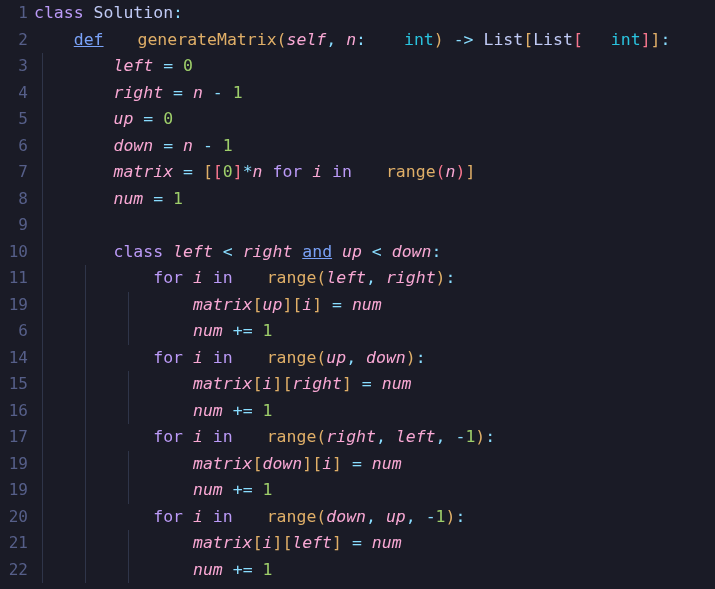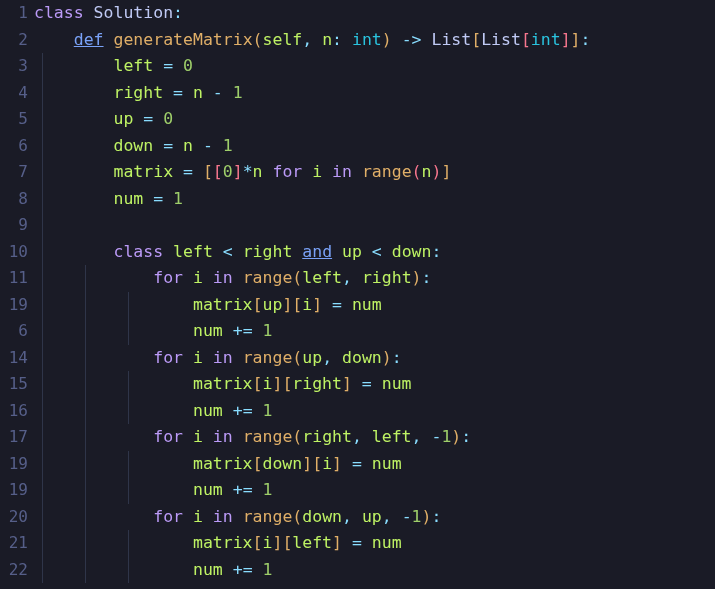--- a/index.html
+++ b/index.html
@@ -27,24 +27,24 @@
     position:absolute;left:0;top:0;width:28px;
     text-align:right;
     color:#565f89;
     font-size:16px;
   }
   .code{position:absolute;left:34px;top:0;}
 
   
   .kw{color:#bb9af7;}      
   .kw2{color:#7aa2f7;text-decoration:underline;}     
-  .fn{color:#e0af68;}      
+  .fn{color:#e0af68;margin-left:24px;}      
   .cls{color:#c0caf5;}     
-  .typ{color:#2ac3de;}     
-  .var{color:#bef264;}      
+  .typ{color:#2ac3de;margin-left:28px;}     
+  .var{color:#f9a8d4;font-style:italic;}      
   .num{color:#9ece6a;}     
   .op{color:#89ddff;}      
   .b1{color:#e0af68;}      
   .b2{color:#f7768e;}      
 </style>
 </head>
 <body>
 
 <div id="editor">
   <div class="guides">

